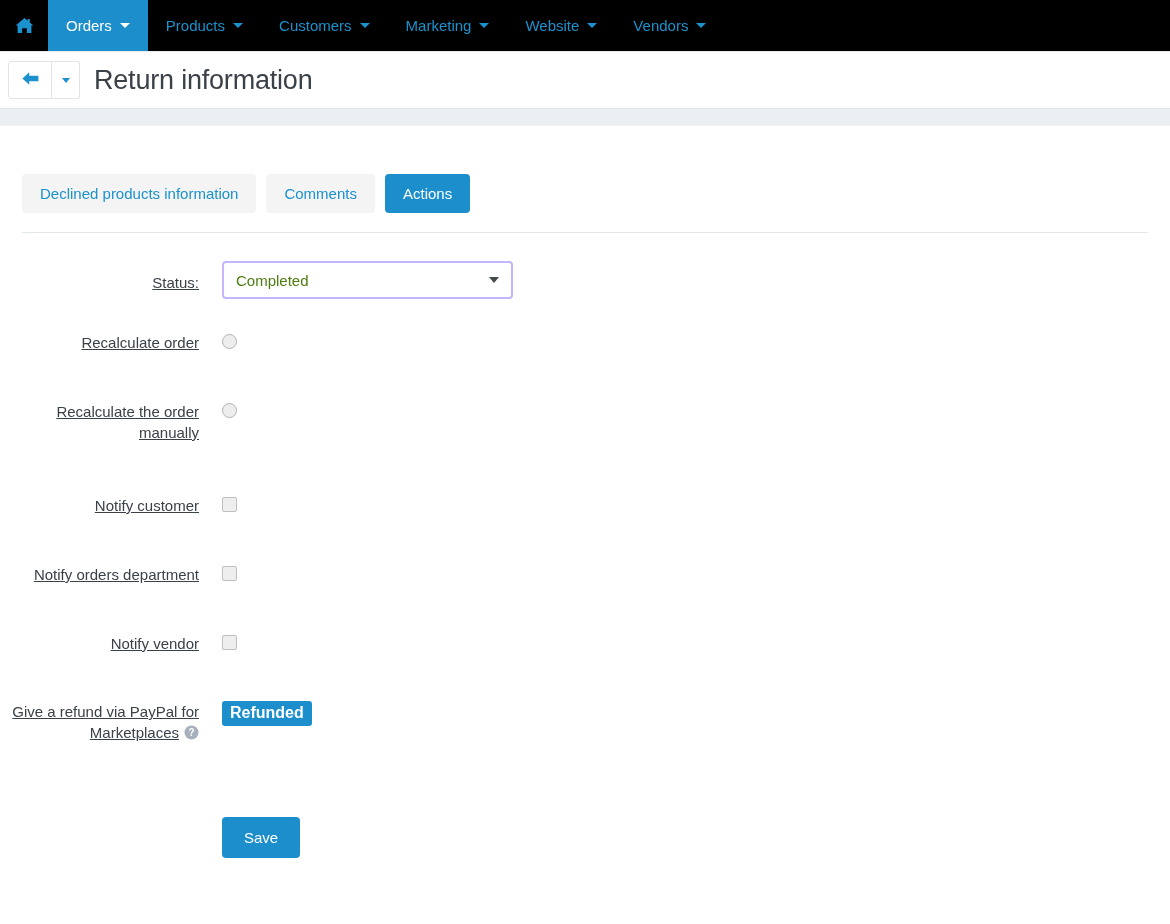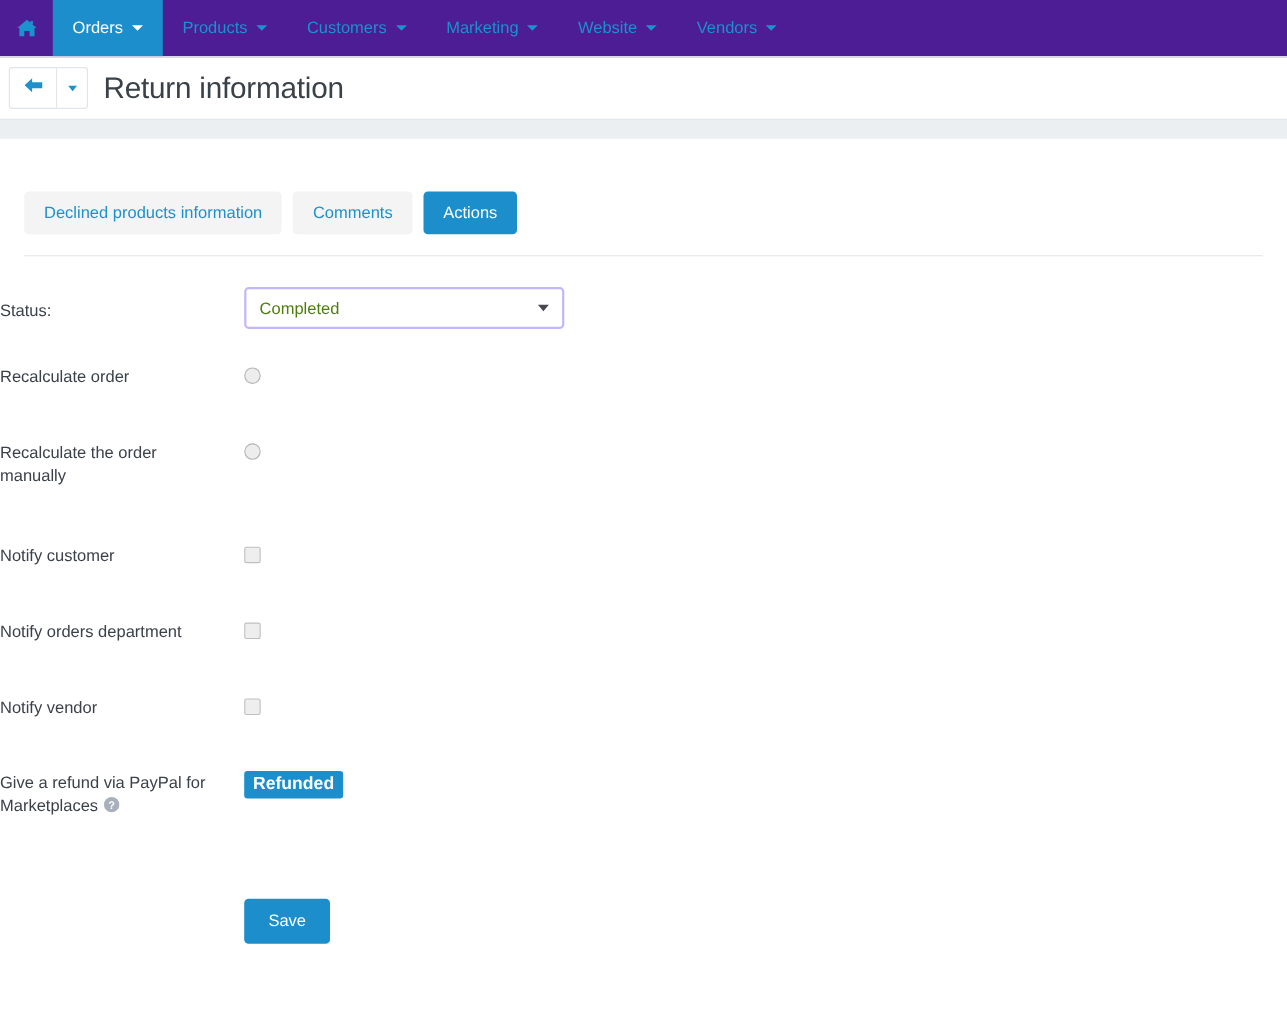--- a/index.html
+++ b/index.html
@@ -12,21 +12,21 @@
     background: #ffffff;
     font-family: "Liberation Sans", sans-serif;
     color: #333333;
     overflow: hidden;
   }
 
   
   .topnav {
     position: relative;
     height: 52px;
-    background: #4c1d95;
+    background: #000000;
     border-bottom: 1px solid #e7ebee;
     display: flex;
     align-items: stretch;
   }
   .nav-home {
     width: 48px;
     display: flex;
     align-items: center;
     justify-content: center;
     cursor: pointer;
@@ -143,25 +143,26 @@
   .form {
     padding-top: 28px;
   }
   .form-row {
     display: flex;
     align-items: flex-start;
     margin-bottom: 0;
   }
   .form-label {
     width: 222px;
-    text-align: left;
+    text-align: right;
     padding-right: 23px;
     font-size: 15px;
     color: #3b4149;
     line-height: 21px;
+    text-decoration: underline;
   }
   .form-control { flex: 1; }
 
   .row-status { height: 70px; }
   .row-status .form-label { padding-top: 11px; }
   .select-box {
     width: 291px;
     height: 38px;
     border: 2px solid #c4b5fd;
     border-radius: 4px;

